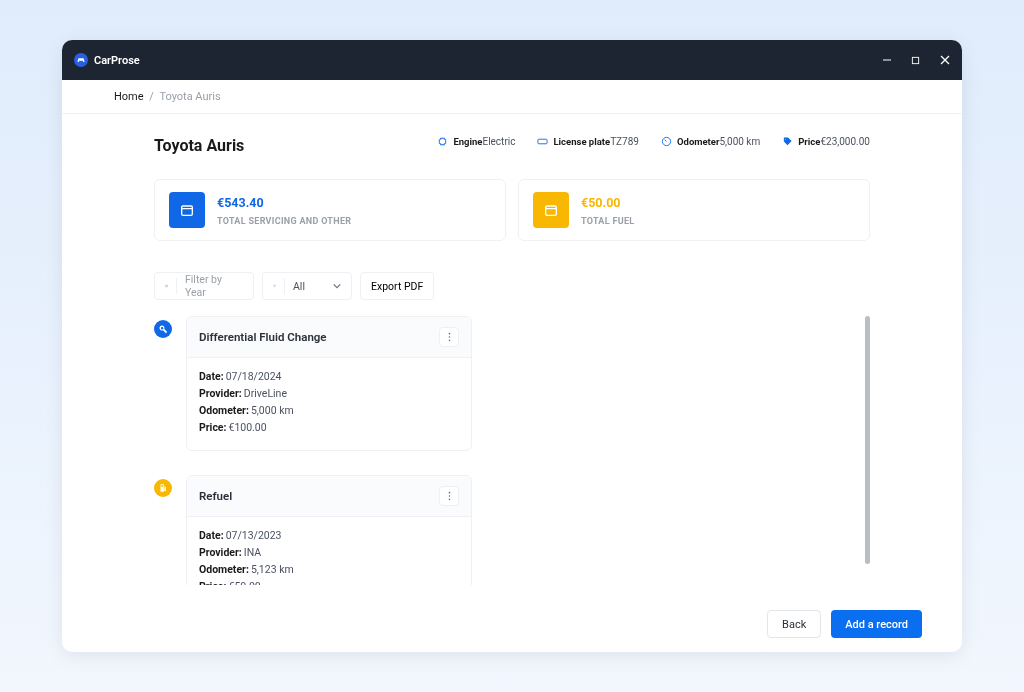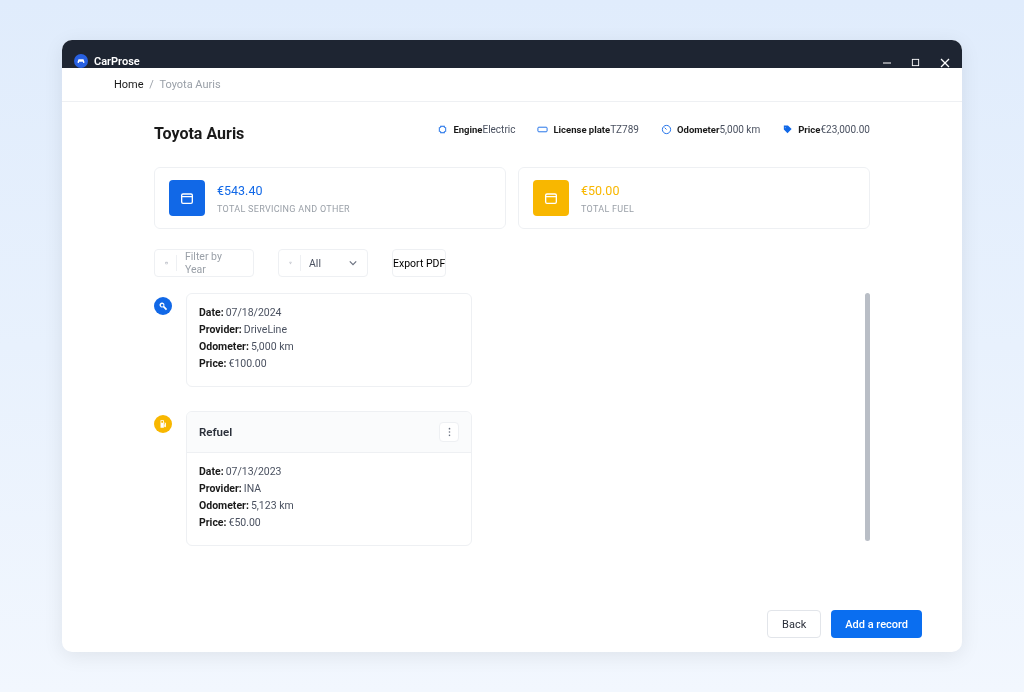--- a/index.html
+++ b/index.html
@@ -1,18 +1,18 @@
 <!DOCTYPE html>
 <html><head>
 <meta charset="utf-8">
 <style>
 * { box-sizing: border-box; margin: 0; padding: 0; font-family: -apple-system, BlinkMacSystemFont, 'Segoe UI', Roboto, Arial, sans-serif; }
 body { background: linear-gradient(180deg, #e0ecfc 0%, #e8f1fd 50%, #f2f7fe 100%); width: 1024px; height: 692px; overflow: hidden; padding: 40px 62px; }
 .window { width: 900px; height: 612px; background: #fff; border-radius: 10px; overflow: hidden; box-shadow: 0 4px 20px rgba(0,0,0,0.08); display: flex; flex-direction: column; }
-.titlebar { background: #1e2532; height: 28px; display: flex; align-items: flex-end; justify-content: space-between; padding: 0 12px; color: #fff; }
+.titlebar { background: #1e2532; height: 40px; display: flex; align-items: center; justify-content: space-between; padding: 8px 12px; color: #fff; }
 .titlebar-left { display: flex; align-items: center; gap: 6px; }
 .logo-icon { width: 14px; height: 14px; background: #2860e1; border-radius: 50%; display: flex; align-items: center; justify-content: center; }
 .logo-icon svg { width: 10px; height: 10px; }
 .app-name { font-size: 11px; font-weight: 600; }
 .titlebar-right { display: flex; gap: 18px; align-items: center; }
 .win-ctrl { width: 11px; height: 11px; display: flex; align-items: center; justify-content: center; cursor: pointer; }
 .breadcrumb { padding: 10px 14px; font-size: 11px; border-bottom: 1px solid #eef0f3; }
 .breadcrumb a { color: #1a1a1a; text-decoration: none; padding-left: 38px; }
 .breadcrumb .sep { color: #9aa0a8; margin: 0 3px; }
 .breadcrumb .current { color: #9aa0a8; }
@@ -23,38 +23,38 @@
 .info-item { display: flex; flex-direction: row; font-size: 10px; }
 .info-label-row { display: flex; align-items: center; gap: 5px; margin-bottom: 3px; }
 .info-label { font-weight: 700; color: #1a1a1a; font-size: 9.5px; }
 .info-value { color: #4a5160; font-size: 10px; }
 .info-icon { width: 11px; height: 11px; display: flex; align-items: center; justify-content: center; }
 .stat-cards { display: flex; gap: 12px; padding: 24px 92px 16px 92px; }
 .stat-card { flex: 1; border: 1px solid #eef0f3; border-radius: 6px; padding: 12px 14px; display: flex; align-items: center; gap: 12px; }
 .stat-icon-box { width: 36px; height: 36px; border-radius: 4px; display: flex; align-items: center; justify-content: center; }
 .stat-icon-box.blue { background: #1168e7; }
 .stat-icon-box.yellow { background: #f8b700; }
-.stat-amount { font-size: 12.5px; font-weight: 400; }
+.stat-amount { font-size: 12.5px; font-weight: 700; }
 .stat-amount.blue { color: #1168e7; }
 .stat-amount.yellow { color: #f8b700; }
-.stat-caption { font-size: 9px; color: #9aa0a8; font-weight: 400; letter-spacing: 0.3px; margin-top: 6px; }
+.stat-caption { font-size: 9px; color: #9aa0a8; font-weight: 700; letter-spacing: 0.3px; margin-top: 6px; }
 .filters { display: flex; justify-content: space-between; padding: 4px 92px 16px 92px; gap: 12px; }
 .search-wrap { display: flex; align-items: center; border: 1px solid #eef0f3; border-radius: 4px; height: 28px; flex: 0 0 320px; }
 .search-btn { width: 28px; height: 100%; display: flex; align-items: center; justify-content: center; border-right: 1px solid #eef0f3; cursor: pointer; }
 .search-input { flex: 1; border: none; outline: none; padding: 0 10px; font-size: 10.5px; height: 100%; }
 .search-input::placeholder { color: #9aa0a8; }
-.filter-right { display: flex; gap: 24px; }
+.filter-right { display: flex; gap: 8px; margin-top: 11px; }
 .filter-box { display: flex; align-items: center; border: 1px solid #eef0f3; border-radius: 4px; height: 28px; padding: 0 10px; gap: 8px; font-size: 10.5px; }
 .filter-year { color: #9aa0a8; width: 100px; }
 .filter-year .fb-icon { width: 12px; border-right: 1px solid #eef0f3; padding-right: 8px; height: 16px; display:flex; align-items:center; justify-content:center;}
 .filter-all { width: 90px; justify-content: space-between; }
 .filter-all .fb-left { display:flex; align-items:center; gap:8px; }
 .filter-all .fb-icon { width: 12px; border-right: 1px solid #eef0f3; padding-right: 8px; height: 16px; display:flex; align-items:center; justify-content:center;}
 .filter-all .val { color: #4a5160; }
-.export-btn { border: 1px solid #eef0f3; border-radius: 4px; height: 28px; padding: 0 0; font-size: 10.5px; display: flex; align-items: center; cursor: pointer; background:#fff; }
+.export-btn { border: 1px solid #eef0f3; border-radius: 4px; height: 28px; padding: 0 10px; font-size: 10.5px; display: flex; align-items: center; cursor: pointer; background:#fff; }
 .records-area { flex: 1; padding: 0 92px 10px 92px; position: relative; overflow: hidden; }
 .records-inner { height: 100%; overflow-y: hidden; padding-right: 12px; position: relative; }
 .record { display: flex; gap: 14px; margin-bottom: 24px; }
 .record-badge { width: 18px; height: 18px; border-radius: 50%; display: flex; align-items: center; justify-content: center; flex-shrink: 0; margin-top: 4px; }
 .record-badge.blue { background: #1168e7; }
 .record-badge.yellow { background: #f8b700; }
 .record-card { border: 1px solid #eef0f3; border-radius: 6px; flex: 0 0 286px; overflow: hidden; }
 .record-head { background: #fafbfc; padding: 10px 12px; display: flex; justify-content: space-between; align-items: center; border-bottom: 1px solid #eef0f3; }
 .record-title { font-size: 11.5px; font-weight: 600; color: #2a2f3a; }
 .record-menu { width: 20px; height: 20px; border: 1px solid #eef0f3; border-radius: 4px; display: flex; align-items: center; justify-content: center; cursor: pointer; background:#fff; }
@@ -218,20 +218,30 @@
     <div class="records-area">
       <div class="records-inner">
 
         <div class="record">
           <div class="record-badge blue">
             <svg width="10" height="10" viewBox="0 0 24 24" fill="#fff">
                 <path d="M22 19l-7-7a6 6 0 10-3 3l7 7 3-3zM7 10a3 3 0 116 0 3 3 0 01-6 0z"></path>
               </svg>
           </div>
           <div class="record-card">
+            <div class="record-head">
+              <span class="record-title">Differential Fluid Change</span>
+              <span class="record-menu">
+                  <svg width="3" height="10" viewBox="0 0 3 12" fill="#6b7280">
+                    <circle cx="1.5" cy="2" r="1"></circle>
+                    <circle cx="1.5" cy="6" r="1"></circle>
+                    <circle cx="1.5" cy="10" r="1"></circle>
+                  </svg>
+                </span>
+            </div>
             <div class="record-body">
               <div class="record-row">
                   <span class="record-label">Date:</span>
                   <span>07/18/2024</span>
                 </div>
               <div class="record-row">
                   <span class="record-label">Provider:</span>
                   <span>DriveLine</span>
                 </div>
               <div class="record-row">

